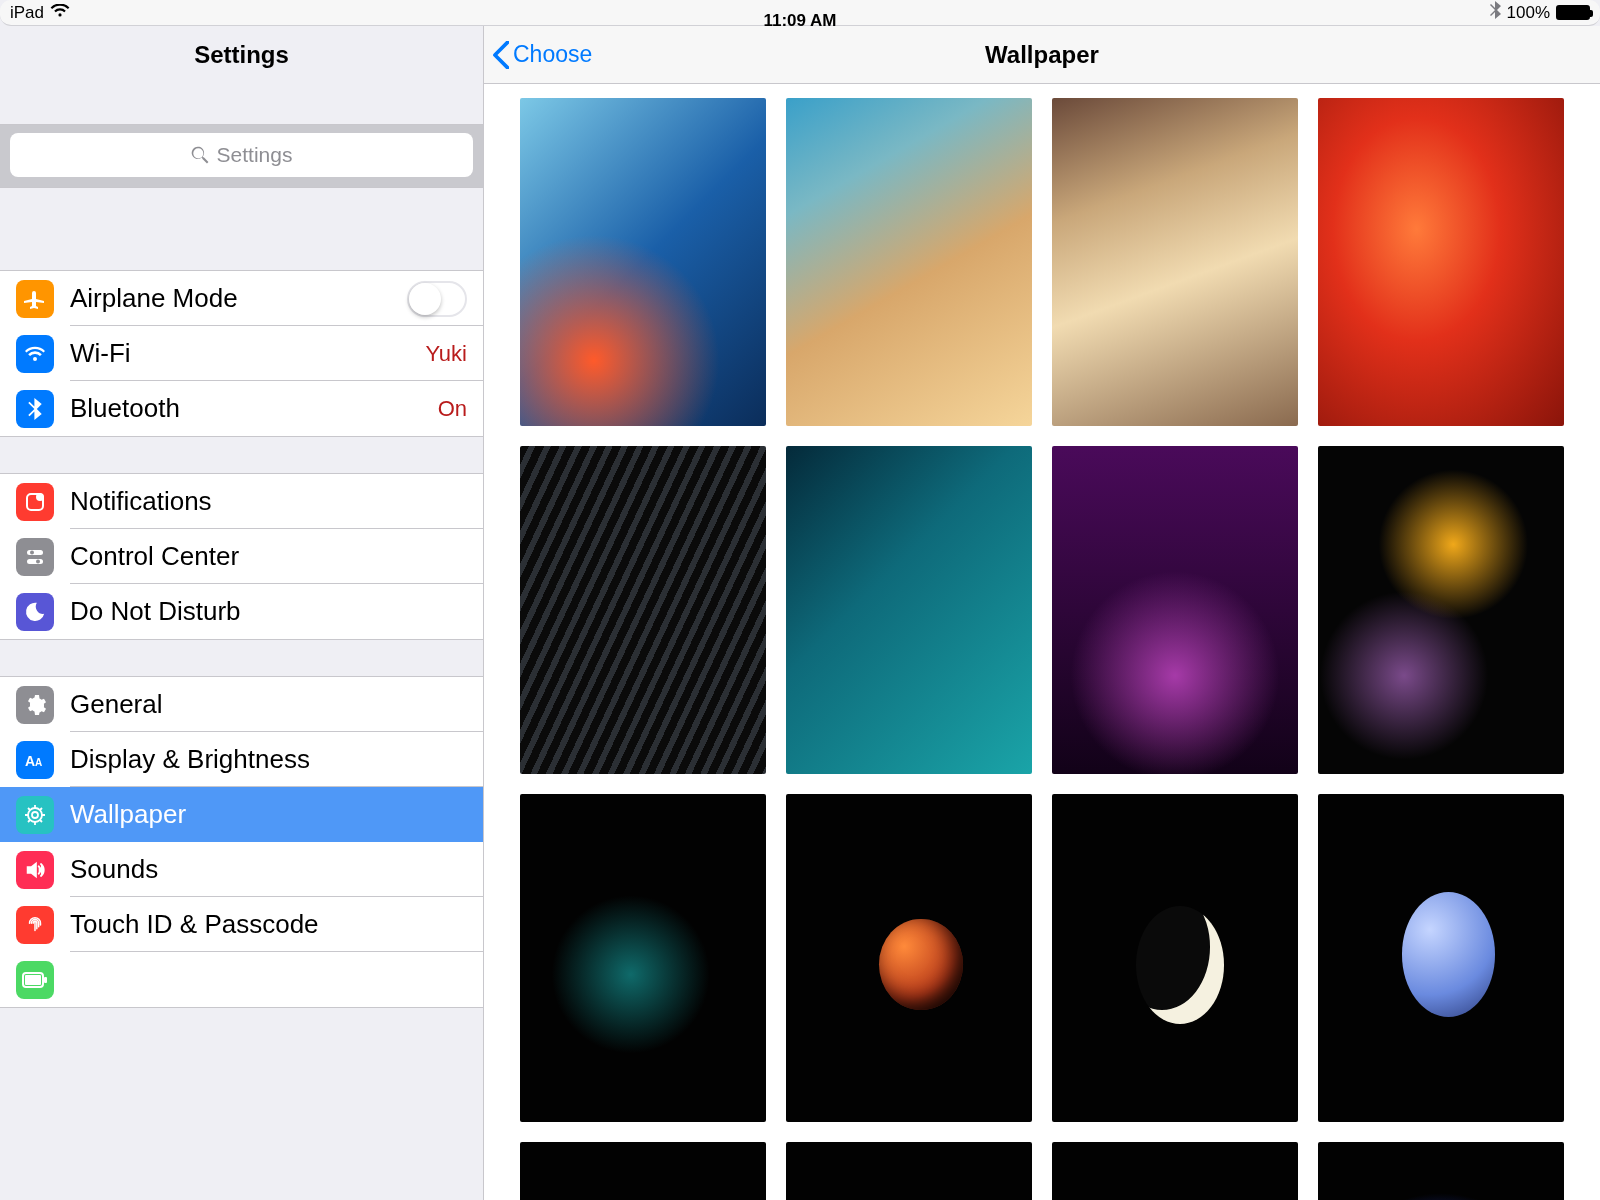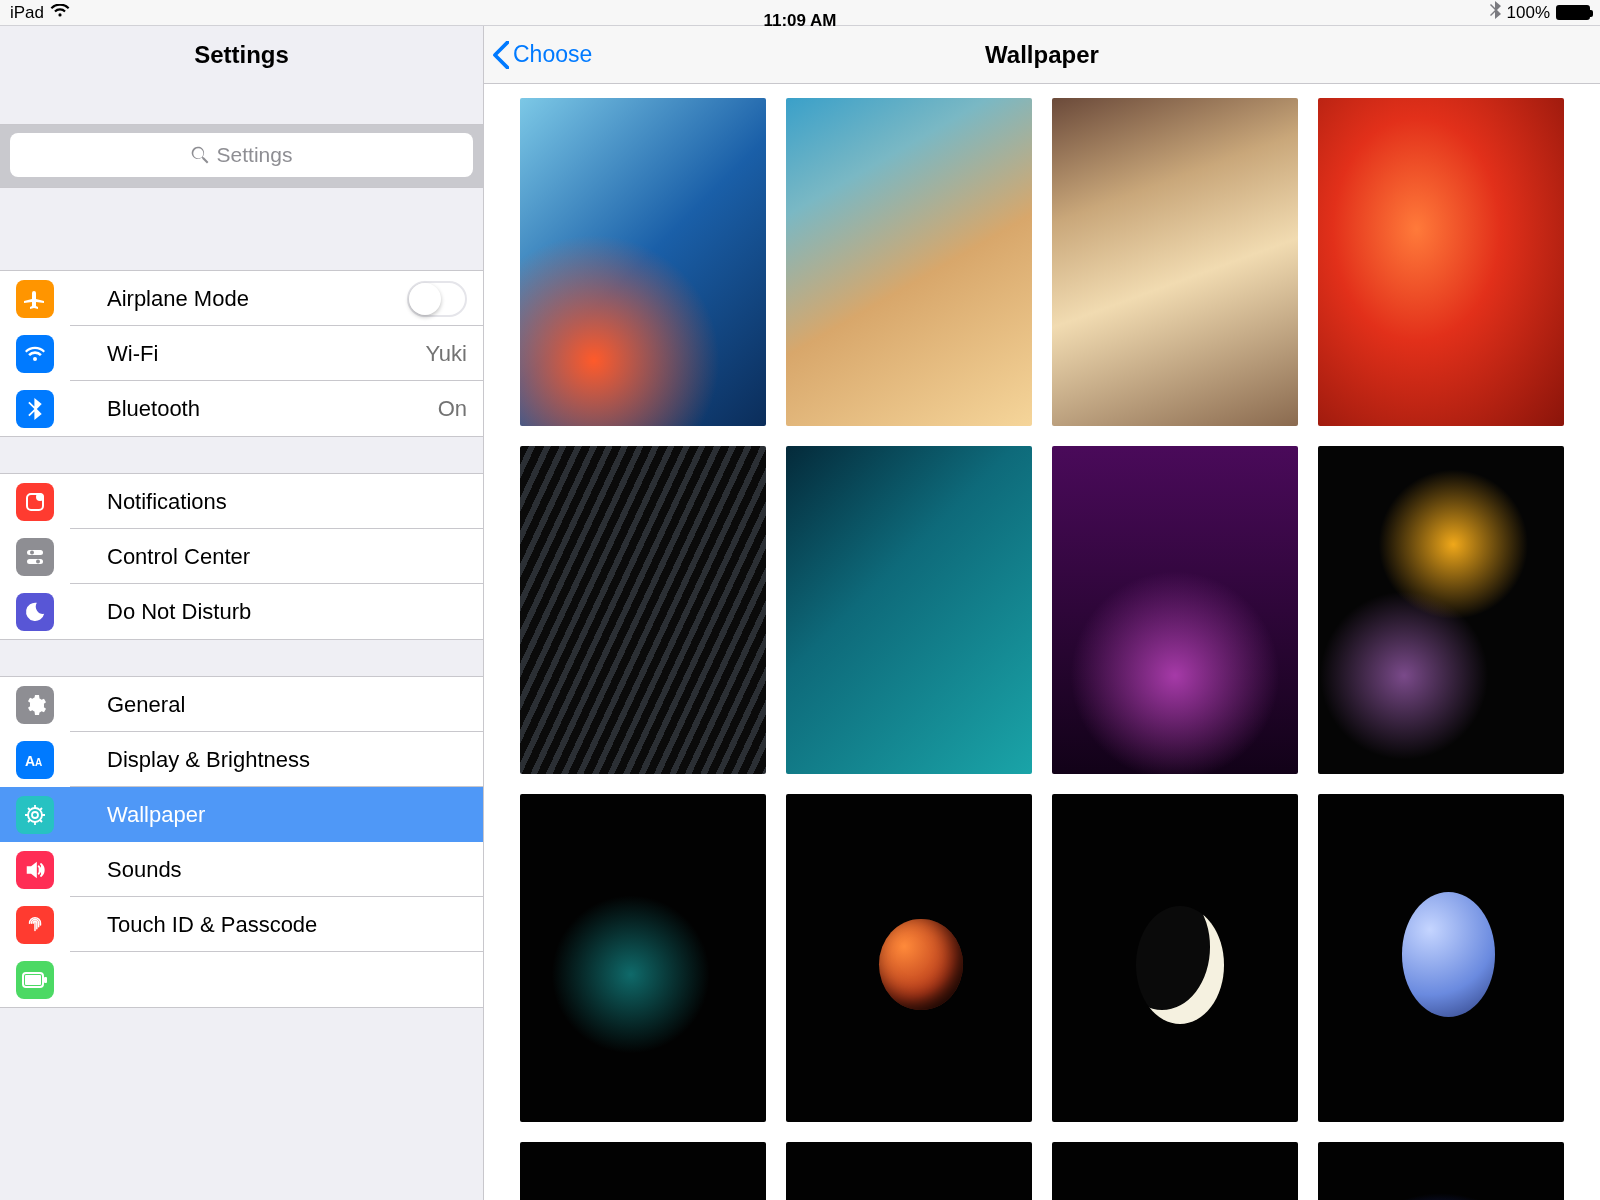--- a/index.html
+++ b/index.html
@@ -10,20 +10,21 @@
     display: flex; flex-direction: column;
     overflow: hidden;
   }
   
   .status-bar {
     height: 26px; width: 100%;
     background: #f7f7f7;
     display: flex; align-items: center; justify-content: space-between;
     padding: 0 10px; font-size: 17px; font-weight: 500;
     border-bottom: 1px solid #d1d1d6;
+    border-radius: 11px;
   }
   .status-left, .status-right { display:flex; align-items:center; gap:6px; }
   .status-center { position:absolute; left:50%; transform:translateX(-50%); font-weight:600;margin-top:16px; }
   .batt { display:inline-block; border:2px solid #000; width:34px; height:15px; border-radius:3px; position:relative; background:#000; }
   .batt::after { content:""; position:absolute; right:-5px; top:3px; width:3px; height:7px; background:#000; border-radius:0 2px 2px 0;}
   
   .split { flex:1; display:flex; min-height:0; }
   .sidebar { width: 484px; border-right:1px solid #c8c7cc; display:flex; flex-direction:column; background:#efeff4;gap:40px; }
   .content { flex:1; display:flex; flex-direction:column; background:#86efac; }
   
@@ -36,22 +37,22 @@
   .search-wrap { padding: 8px 10px 10px 10px; background:#c9c9ce; border-top:1px solid #c8c7cc; border-bottom:1px solid #c8c7cc;}
   .search-field { width:100%; height:44px; border-radius:8px; background:#fff; display:flex; align-items:center; justify-content:center; gap:8px; color:#8e8e93; font-size:21px;}
   .search-field svg{width:18px;height:18px;fill:#8e8e93;}
   
   .group { margin-top: 36px; background:#fff; border-top:1px solid #c8c7cc; border-bottom:1px solid #c8c7cc;}
   .group.first { margin-top: 42px; }
   .row { height:55px; display:flex; align-items:center; padding:0 16px; position:relative; cursor:pointer;}
   .row:not(:last-child)::after{content:"";position:absolute;left:70px;right:0;bottom:0;height:1px;background:#c8c7cc;}
   .row.selected{ background:#4f98f7; color:#fff; }
   .row.selected::after{display:none;}
-  .row .label{ font-size:22px; flex:1;margin-left:37px; }
-  .row .value{ font-size:22px; color:#737373; }
+  .row .label{ font-size:26px; flex:1; }
+  .row .value{ font-size:22px; color:#b91c1c; }
   .row .iconbox{ width:38px; height:38px; border-radius:8px; margin-right:16px; display:flex;align-items:center;justify-content:center; color:#fff; flex-shrink:0;}
   .toggle{ width:60px;height:36px;border-radius:18px;background:#fff;border:2px solid #e5e5ea;position:relative;}
   .toggle .knob{ position:absolute; left:0; top:0; width:32px;height:32px;border-radius:50%; background:#fff; box-shadow:0 2px 4px rgba(0,0,0,.25);}
   
   .grid-scroll{ flex:1; overflow:auto; padding: 14px 36px; background:#fff;}
   .grid{ display:grid; grid-template-columns: repeat(4, 1fr); gap: 20px; }
   .thumb{ aspect-ratio: 3/4; border-radius:2px; cursor:pointer; position:relative; overflow:hidden; background:#000;}
   
   .w1{ background: radial-gradient(circle at 30% 80%, #ff5a2a 0%, transparent 40%), linear-gradient(135deg,#7cc8e6 0%, #1a5fa8 50%, #0b2d5a 100%);}
   .w2{ background: linear-gradient(150deg,#3aa0c9 0%, #7ab8c4 25%, #d8a76b 55%, #f5d59a 100%);}

